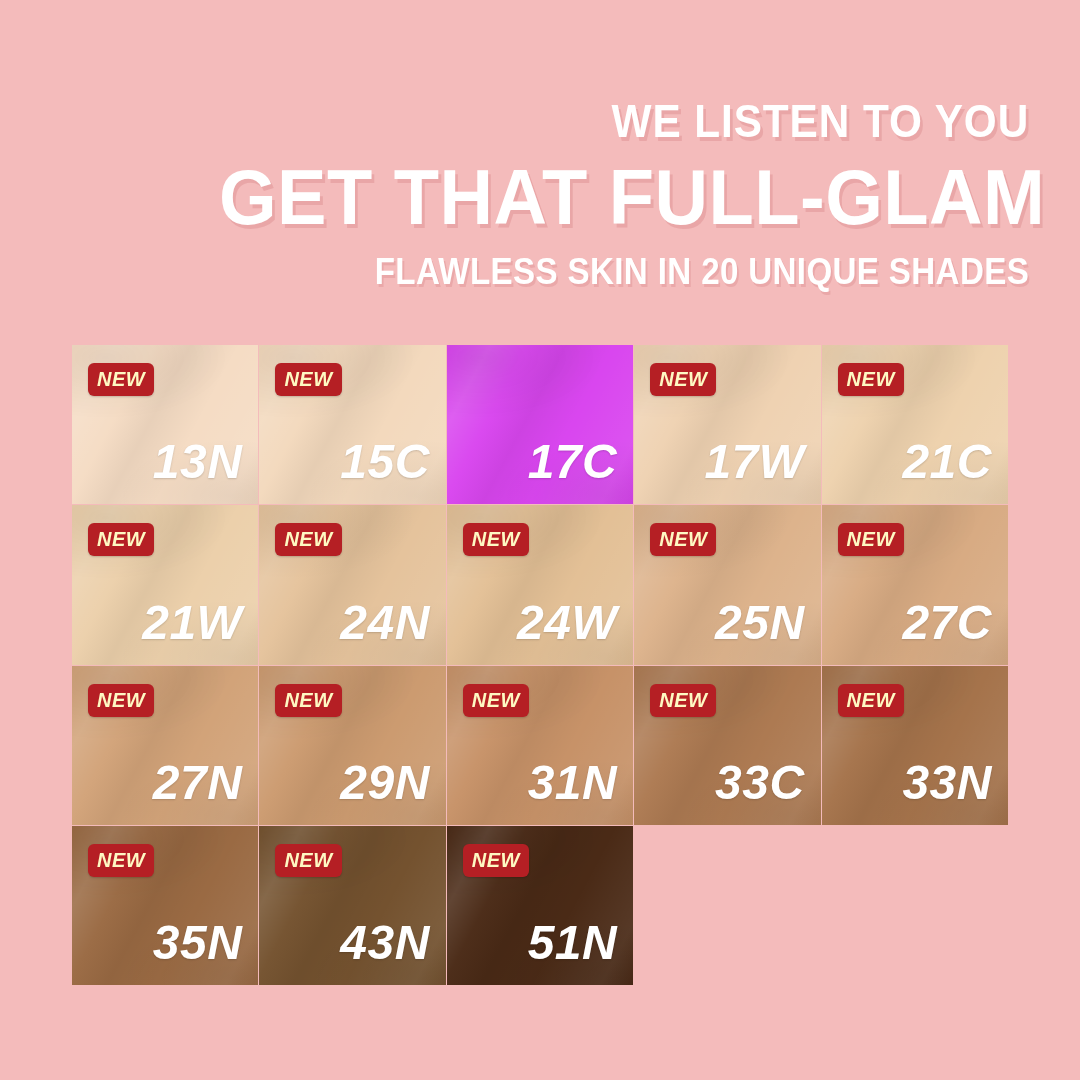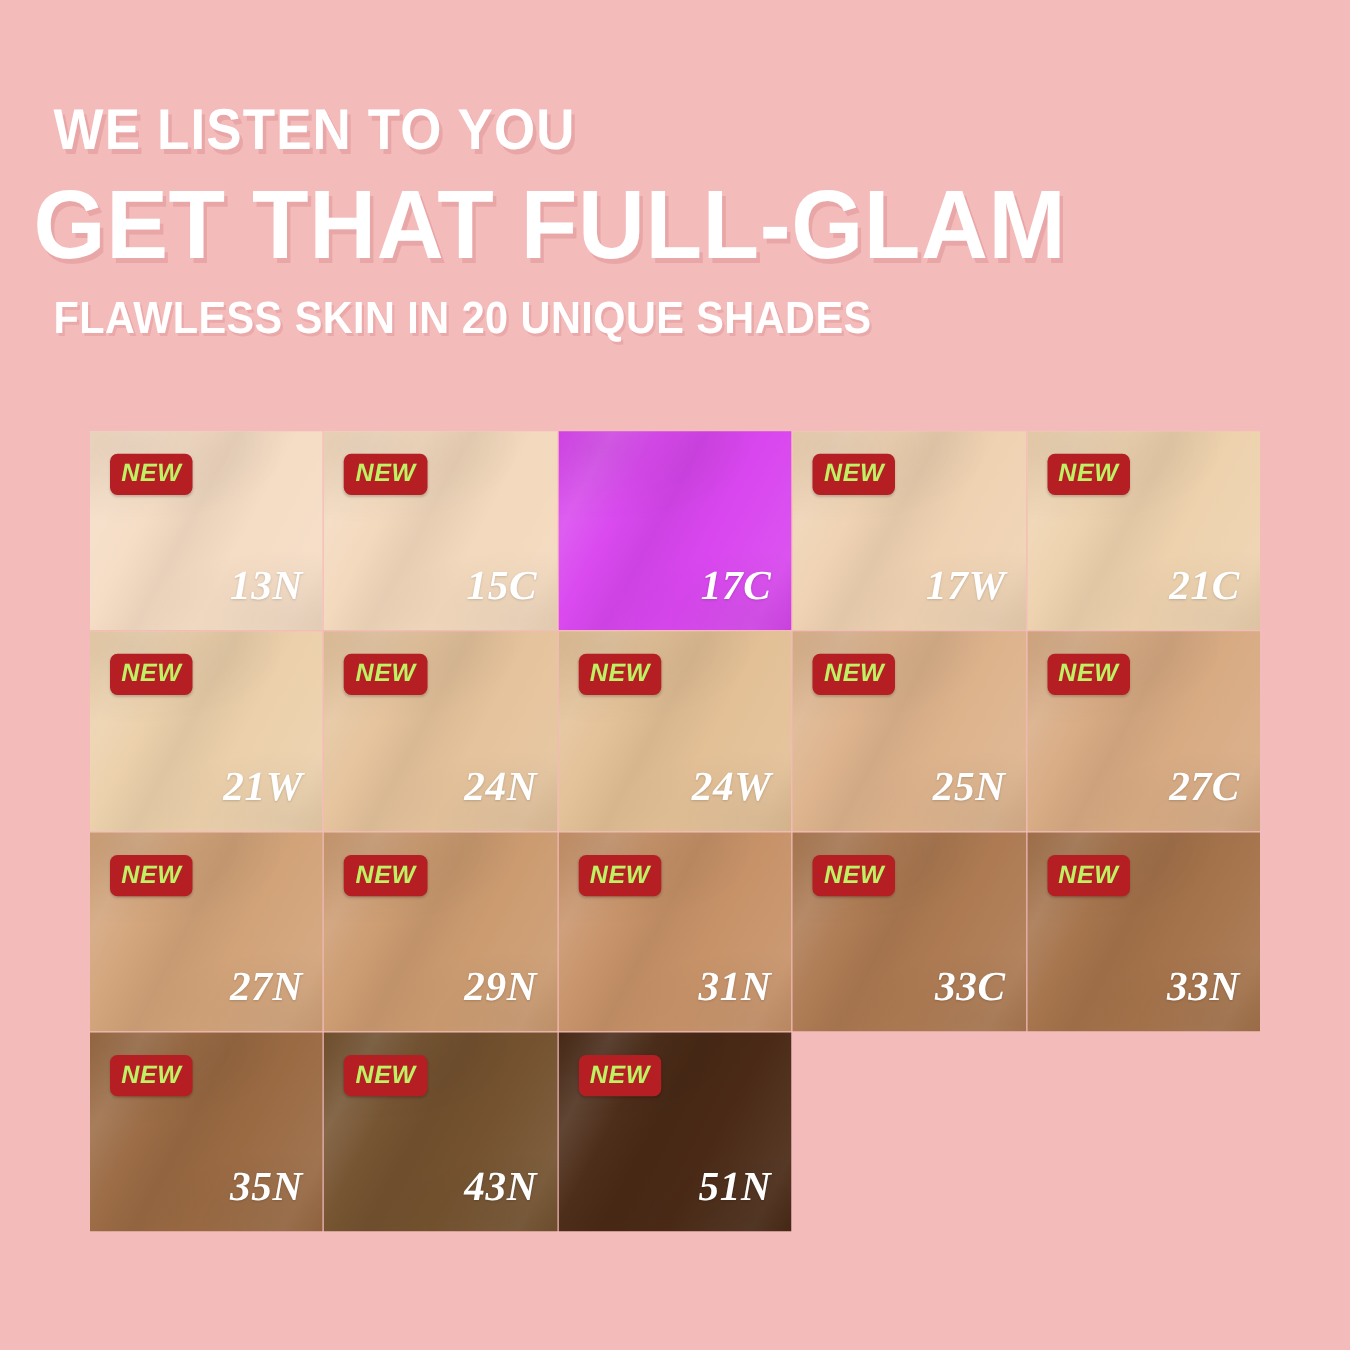--- a/index.html
+++ b/index.html
@@ -19,23 +19,23 @@
     width: 1080px;
     height: 1080px;
     background: #f4bbbb;
     box-sizing: border-box;
   }
 
   
   .headline-block {
     position: absolute;
     left: 0;
-    top: 80px;
+    top: 98px;
     width: 1072px;
-    text-align: left;
+    text-align: right;
   }
 
   .hl {
     color: #ffffff;
     font-family: "Liberation Sans", sans-serif;
     font-weight: bold;
     text-transform: uppercase;
     letter-spacing: 0.5px;
     line-height: 1;
     text-shadow: 3px 4px 0 rgba(224,150,152,0.55);
@@ -105,41 +105,41 @@
       radial-gradient(120% 70% at 18% 8%, rgba(0,0,0,0.07) 0%, rgba(0,0,0,0.0) 55%),
       radial-gradient(100% 60% at 85% 95%, rgba(0,0,0,0.06) 0%, rgba(0,0,0,0.0) 60%);
     pointer-events: none;
   }
 
   .badge-new {
     position: absolute;
     left: 16px;
     top: 18px;
     background: #b51f24;
-    color: #bef264;
+    color: #fef9c3;
     font-family: "Liberation Sans", sans-serif;
     font-weight: bold;
     font-style: italic;
     font-size: 20px;
     letter-spacing: 0.5px;
     line-height: 1;
     padding: 6px 9px 7px 9px;
     border-radius: 6px;
     box-shadow: 0 1px 2px rgba(0,0,0,0.18);
   }
 
   .shade-code {
     position: absolute;
     right: 16px;
     bottom: 18px;
     color: #ffffff;
-    font-family: Liberation Serif, serif;
+    font-family: Liberation Sans, sans-serif;
     font-weight: bold;
     font-style: italic;
-    font-size: 33px;
+    font-size: 48px;
     letter-spacing: 0.5px;
     line-height: 1;
     text-shadow: 0 1px 2px rgba(0,0,0,0.16);
   }
 </style>
 </head>
 <body>
 
 <div id="poster">
 

